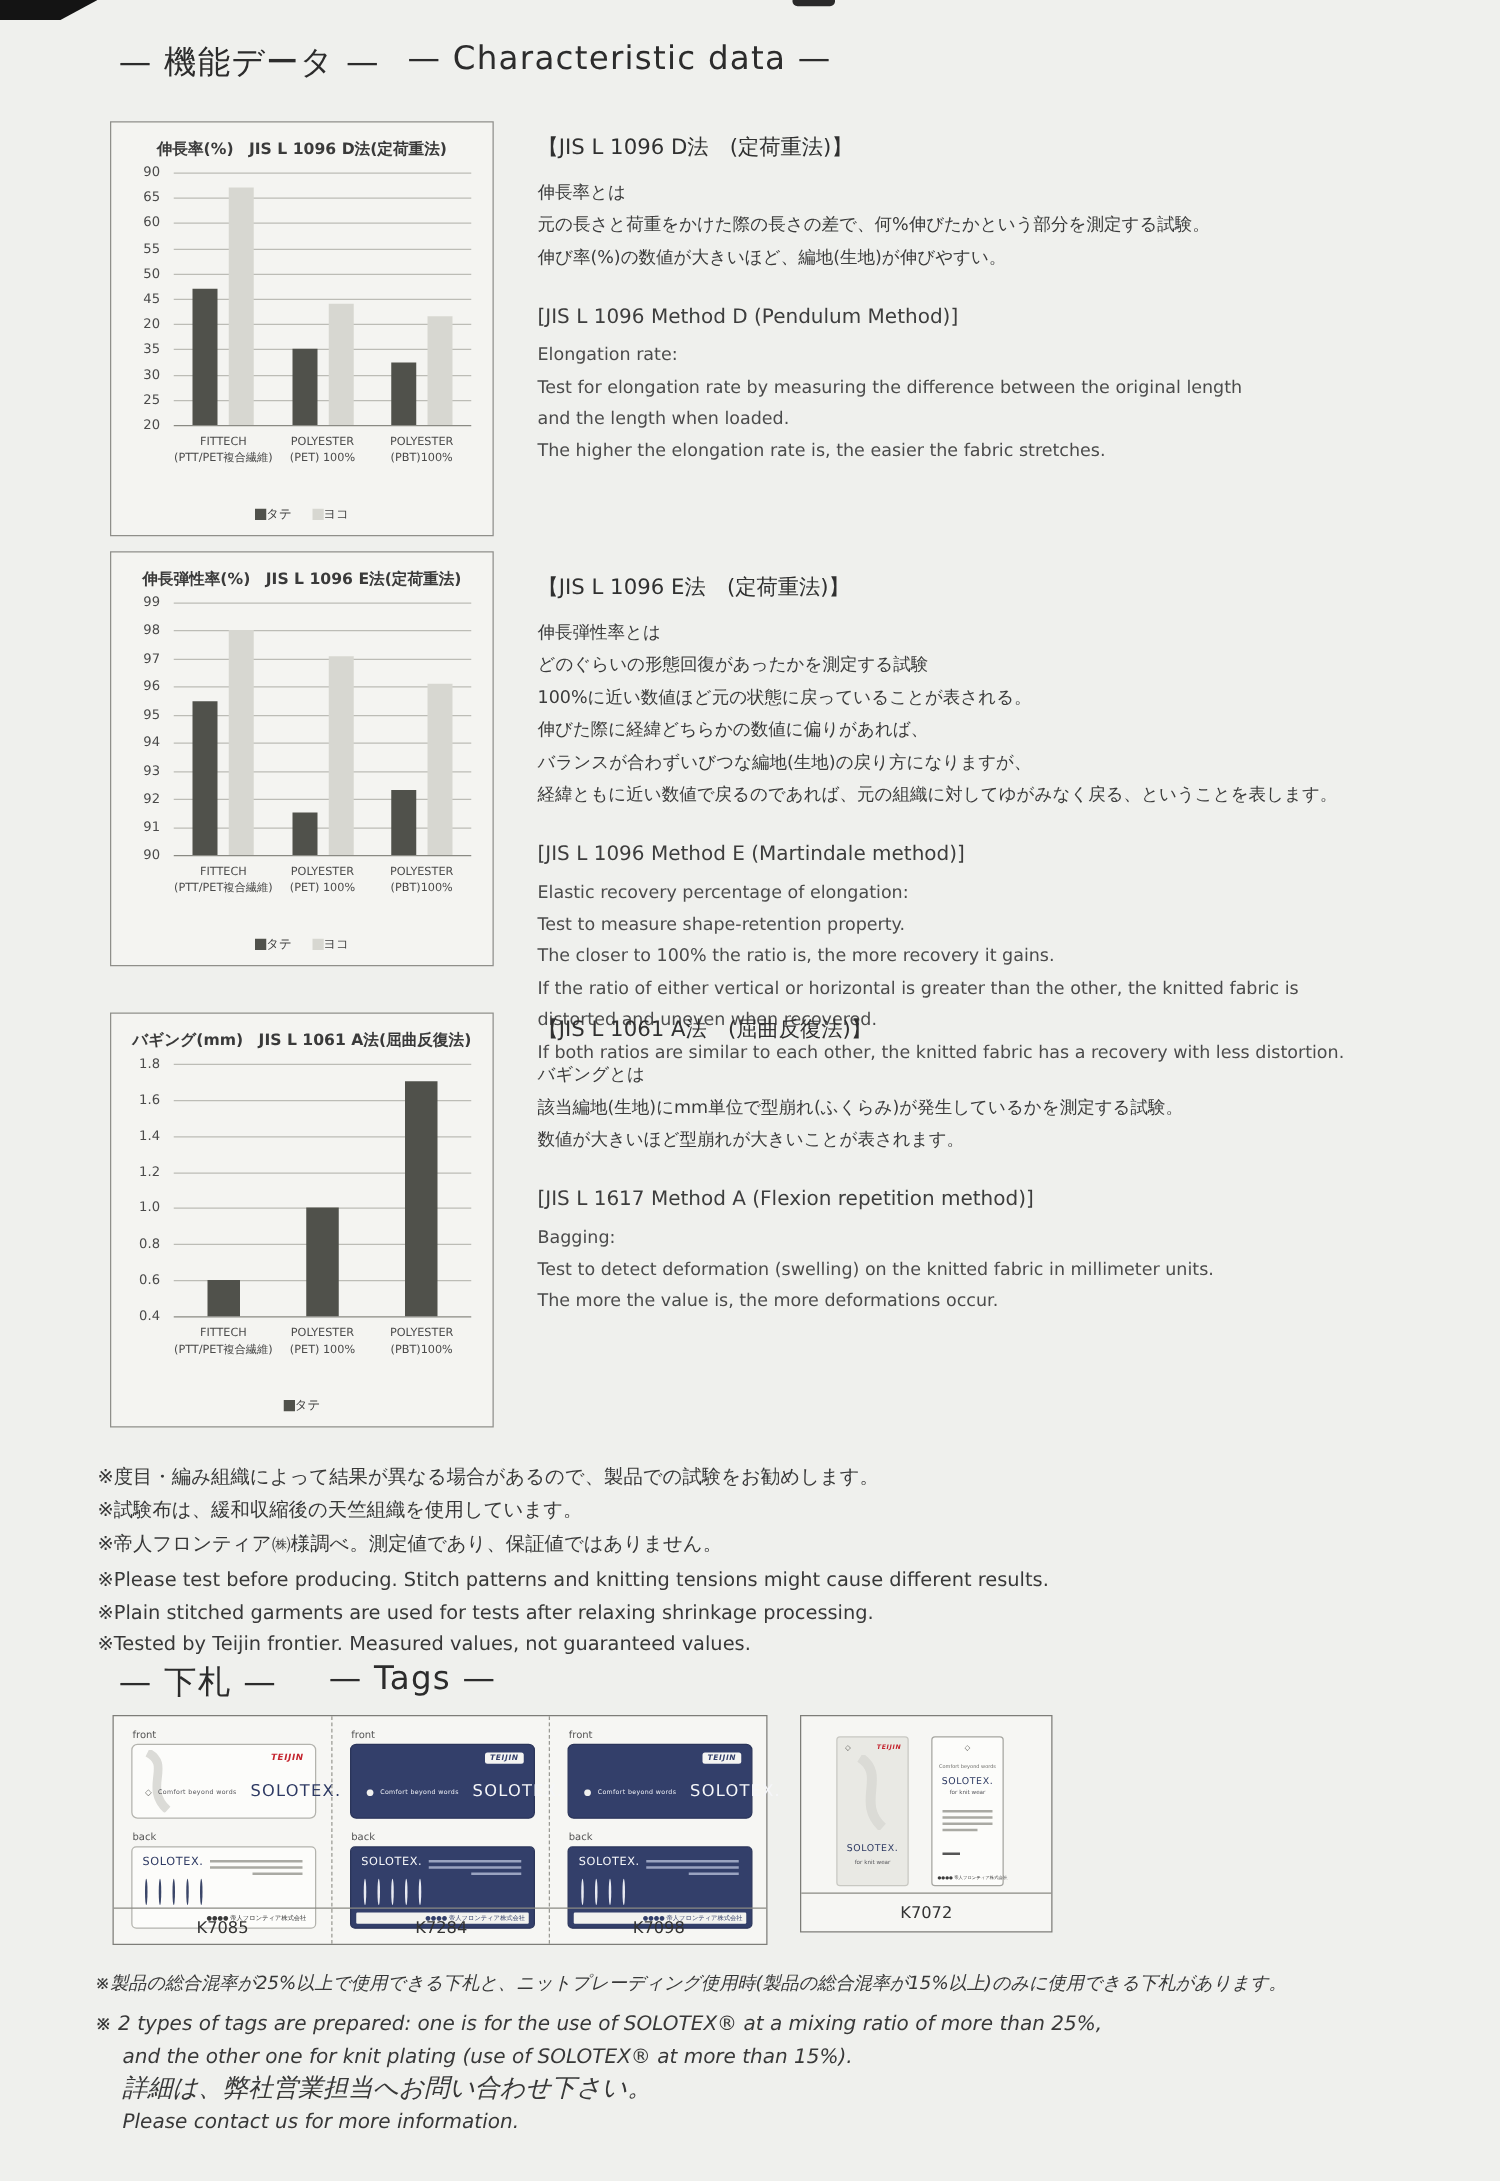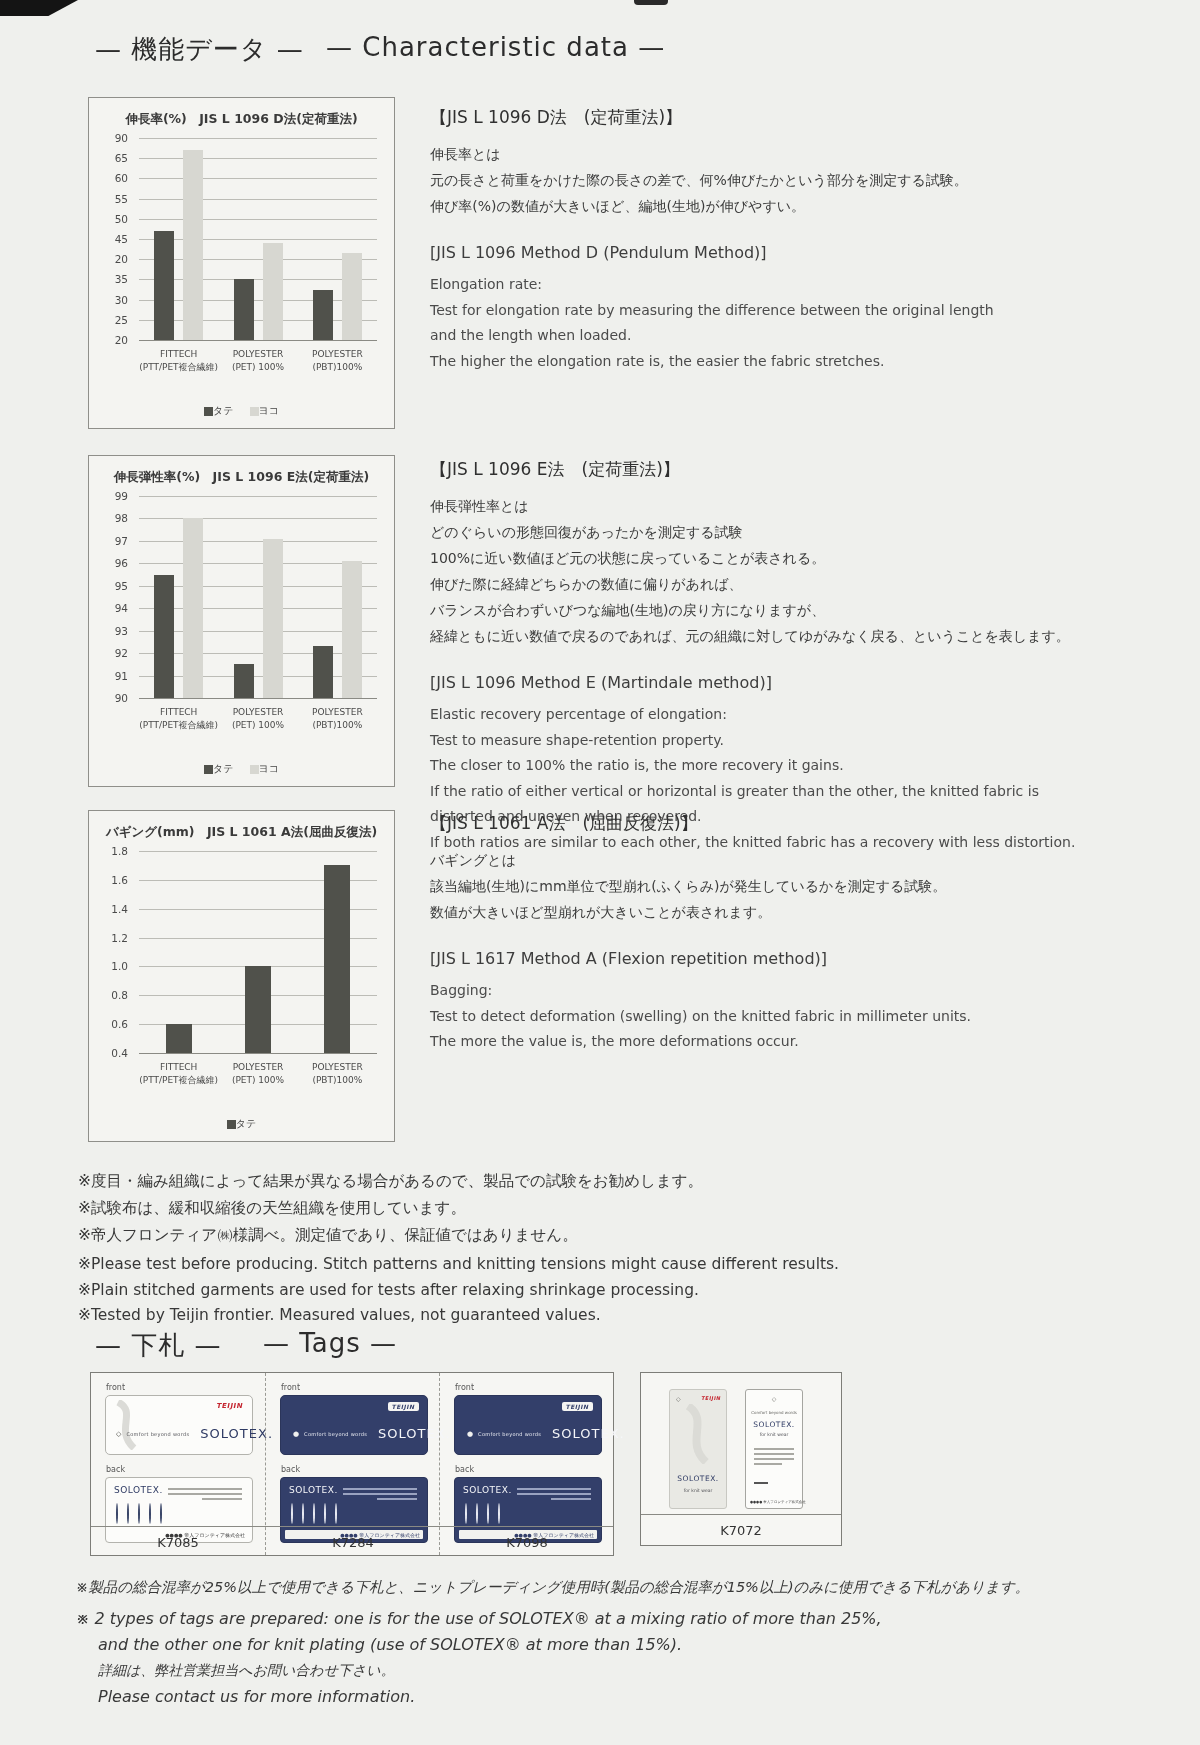--- a/index.html
+++ b/index.html
@@ -108,21 +108,21 @@
     letter-spacing:0.5px;color:#2e3a63;}
   .v-knit{position:absolute;left:0;width:100%;text-align:center;font-size:4.5px;color:#55555a;}
   .v-tagline{position:absolute;left:0;width:100%;text-align:center;font-size:4px;color:#6a6a66;}
   .v-company{position:absolute;left:4px;bottom:4px;font-size:3.5px;color:#3a3a3a;white-space:nowrap;}
 
   
   .footer{position:absolute;left:76px;top:1574px;width:1110px;font-style:italic;}
   .f-jp1{font-size:14.5px;color:#383838;line-height:26px;}
   .f-en1{font-size:16px;color:#383838;line-height:25px;margin-top:6px;}
   .f-indent{margin-left:22px;}
-  .f-jp2{font-size:14px;color:#383838;line-height:25px;margin-left:22px;margin-top:1px;}
+  .f-jp2{font-size:20px;color:#383838;line-height:25px;margin-left:22px;margin-top:1px;}
   .f-en2{font-size:16px;color:#383838;line-height:25px;margin-left:22px;margin-top:1px;}
 </style>
 </head>
 <body>
 
 <div class="corner-wedge"></div>
 <div class="top-smudge"></div>
 
 <div class="hdr hdr-jp">— 機能データ —</div>
 <div class="hdr hdr-en">— Characteristic data —</div>
@@ -177,21 +177,21 @@
         <div class="swatch" style="background: rgb(80, 81, 75);"></div>
         <span>タテ</span>
       </div>
       <div class="legitem">
         <div class="swatch" style="background: rgb(215, 215, 209);"></div>
         <span>ヨコ</span>
       </div>
     </div>
 </div>
 
-<div class="chart-box" style="top:455px;text-decoration:underline;">
+<div class="chart-box" style="top:441px;text-decoration:underline;">
   <div class="chart-title">
     <span class="ct-jp">伸長弾性率(%)</span>
     <span class="ct-method">JIS L 1096 E法(定荷重法)</span>
   </div>
   <div class="yaxis">
       <div class="ytick" style="top: 235px;">90</div>
       <div class="ytick" style="top: 212.556px;">91</div>
       <div class="ytick" style="top: 190.111px;">92</div>
       <div class="ytick" style="top: 167.667px;">93</div>
       <div class="ytick" style="top: 145.222px;">94</div>

